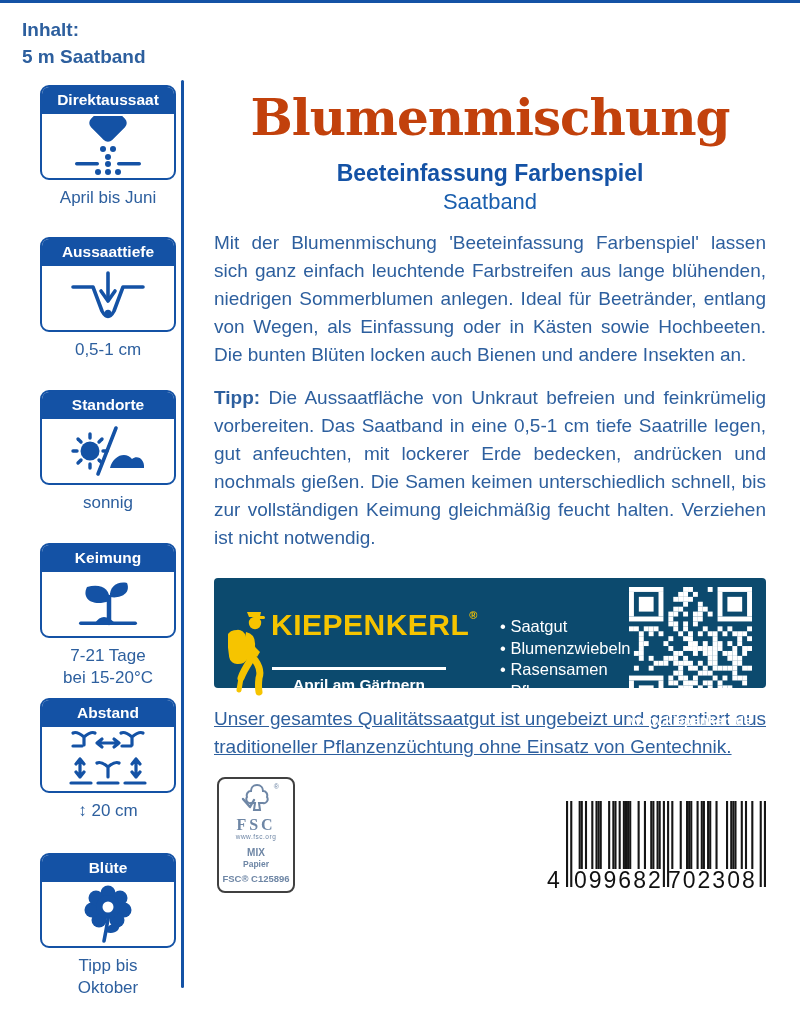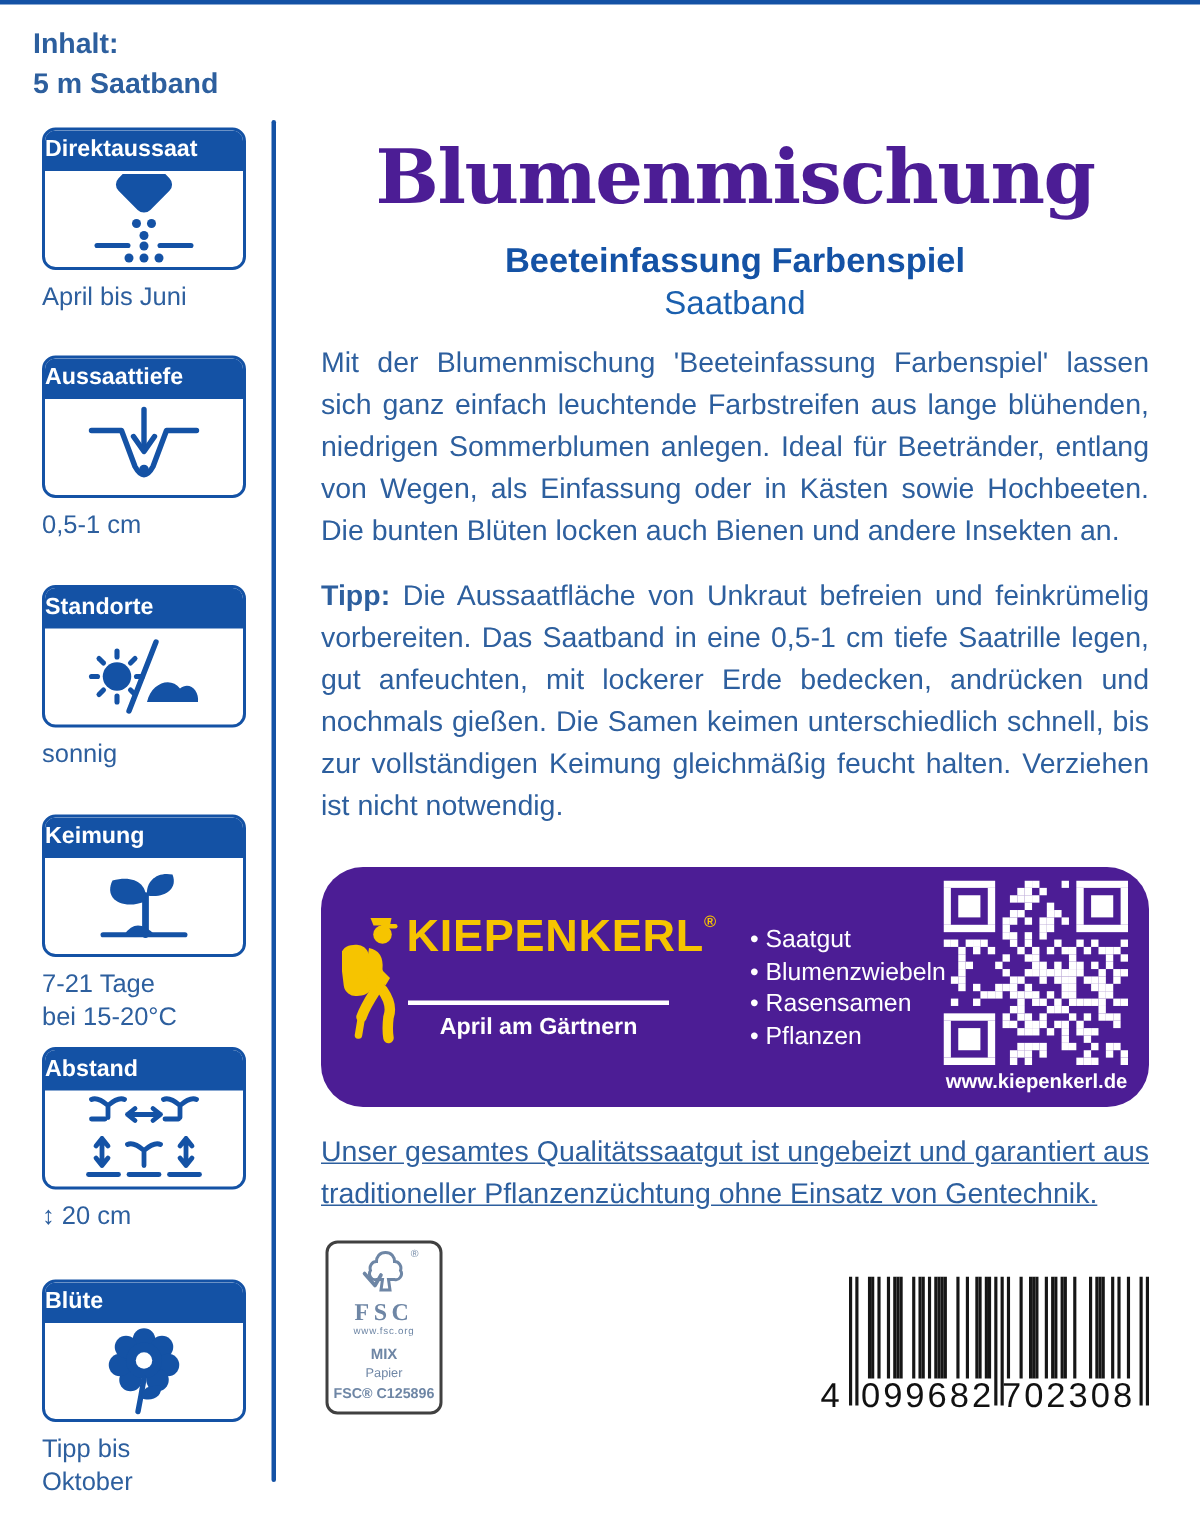--- a/index.html
+++ b/index.html
@@ -6,59 +6,59 @@
   body{
     width:800px;height:1023px;background:#ffffff;position:relative;
     font-family:"Liberation Sans", sans-serif;overflow:hidden;
     -webkit-font-smoothing:antialiased;
   }
   .topline{position:absolute;top:0;left:0;width:800px;height:3px;background:#1452a5;}
 
   
   .inhalt{position:absolute;left:22px;top:16px;color:#2d5f9e;font-size:19px;line-height:27px;font-weight:bold;white-space:pre-line;}
   .divider{position:absolute;left:181px;top:80px;width:3px;height:908px;background:#1452a5;border-radius:2px;}
-  .sb-group{position:absolute;left:28px;width:136px;text-align:left;}
+  .sb-group{position:absolute;left:40px;width:136px;text-align:center;}
   .sb-card{border:2px solid #1452a5;border-radius:9px;background:#fff;overflow:hidden;}
   .sb-head{background:#1452a5;color:#fff;font-weight:bold;font-size:15.5px;padding:4px 0 5px;}
   .sb-body{height:64px;display:flex;align-items:center;justify-content:center;}
   .sb-cap{margin-top:7px;color:#2d5f9e;font-size:17px;line-height:22px;white-space:pre-line;}
 
   
   .main{position:absolute;left:214px;top:0;width:552px;}
-  .title{margin-top:90px;text-align:center;color:#4c1d95;font-family:"DejaVu Serif", serif;
+  .title{margin-top:90px;text-align:center;color:#c2410c;font-family:"DejaVu Serif", serif;
          font-weight:bold;font-size:50px;line-height:56px;letter-spacing:-1px;}
   .subtitle{margin-top:14px;text-align:center;color:#1452a5;font-weight:bold;font-size:23px;line-height:26px;}
   .subtitle2{margin-top:3px;text-align:center;color:#1a5fae;font-size:22px;line-height:25px;}
   .para{margin-top:15px;color:#2d5f9e;font-size:19px;line-height:28px;text-align:justify;}
   .para .tip-label{font-weight:bold;}
   .para.tip{margin-top:15px;}
 
   
-  .banner{position:relative;margin-top:26px;height:160px;background:#4c1d95;border-radius:28px;color:#fff;}
+  .banner{position:relative;margin-top:26px;height:110px;background:#0c4a6e;border-radius:4px;color:#fff;}
   .kk-figure{position:absolute;left:14px;top:30px;}
   .kk-brand{position:absolute;left:57px;top:32px;color:#f6c400;font-weight:bold;font-size:30px;letter-spacing:.5px;line-height:30px;}
   .kk-brand sup{font-size:11px;vertical-align:top;line-height:10px;}
   .kk-rule{position:absolute;left:58px;top:89px;width:174px;height:2.5px;background:#ffffff;}
   .kk-tagline{position:absolute;left:58px;top:98px;width:174px;text-align:center;font-weight:bold;font-size:15.5px;}
   .kk-bullets{position:absolute;left:286px;top:38px;margin:0;padding:0;list-style:none;}
   .kk-bullets li{font-weight:normal;font-size:16.5px;line-height:21.5px;color:#fff;}
   .kk-bullets li::before{content:"• ";}
   .qr-wrap{position:absolute;right:13px;top:9px;width:124px;text-align:center;}
   .qr-wrap svg{display:block;}
   .kk-site{margin-top:3px;font-weight:bold;font-size:13.5px;color:#fff;}
 
   
   .dist{margin-top:27px;color:#2d5f9e;font-size:17px;line-height:24px;white-space:pre-line;}
   .bottom-row{position:relative;margin-top:14px;height:128px;}
   .fsc{position:absolute;left:3px;top:2px;width:74px;height:108px;border:2px solid #404040;border-radius:8px;
        color:#6e86a5;text-align:center;padding-top:4px;}
   .fsc-name{font-family:"Liberation Serif", serif;font-weight:bold;font-size:16px;letter-spacing:3px;line-height:16px;}
   .fsc-url{font-size:6.5px;line-height:8px;letter-spacing:.5px;}
   .fsc-mix{margin-top:6px;font-weight:bold;font-size:10px;line-height:11px;}
-  .fsc-paper{margin-top:1px;font-weight:normal;font-size:8.5px;line-height:10px;}
+  .fsc-paper{margin-top:1px;font-weight:bold;font-size:8.5px;line-height:10px;}
   .fsc-cert{margin-top:5px;font-weight:bold;font-size:9.5px;line-height:10px;}
   .fsc-reg{position:absolute;right:14px;top:4px;font-size:7px;}
   .barcode{position:absolute;left:352px;top:26px;width:200px;height:96px;}
   .bc-digits{position:absolute;top:64px;left:0;width:200px;height:30px;color:#111;font-size:23px;letter-spacing:2px;}
   .bc-d1{position:absolute;left:-19px;top:2px;}
   .bc-d2{position:absolute;left:8px;width:68px;text-align:center;top:2px;}
   .bc-d3{position:absolute;left:102px;width:88px;text-align:center;top:2px;}
 
   .ic{display:block;}
 </style>

